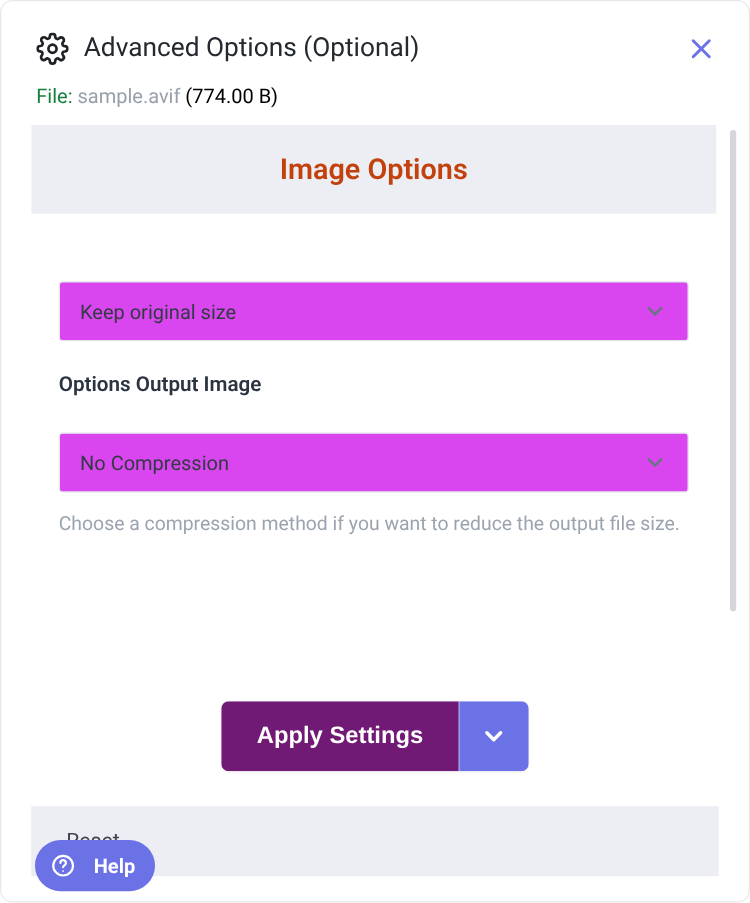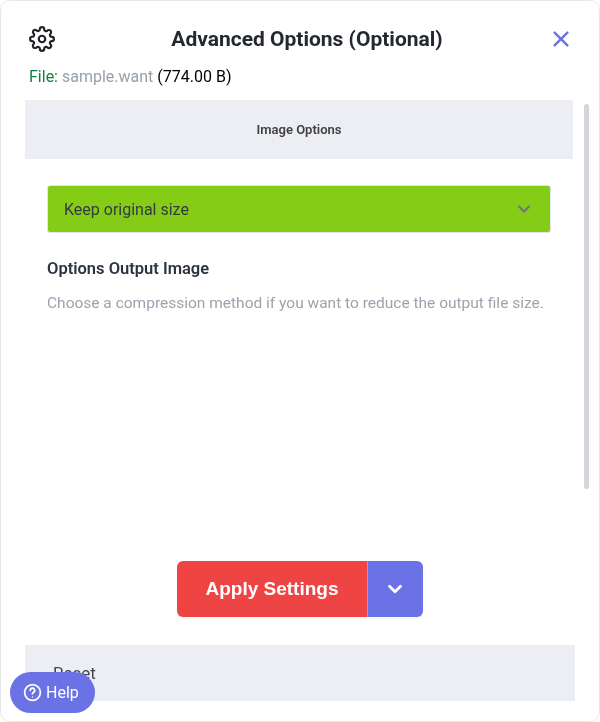--- a/index.html
+++ b/index.html
@@ -20,24 +20,23 @@
     align-items: center;
     padding: 24px 24px 14px 28px;
   }
   .header .gear {
     width: 26px; height: 26px;
     display: inline-flex; align-items: center; justify-content: center;
     margin-right: 12px;
   }
   .header .title {
     font-size: 21px;
-    font-weight: 700;
+    font-weight: 400;
     color: #24292f;
     flex: 1;
-    text-align: center;
   }
   .header .close {
     width: 28px; height: 28px;
     display: inline-flex; align-items: center; justify-content: center;
     cursor: pointer;
     color: #6b72e6;
   }
 
   .file-info {
     padding: 0 28px 14px 28px;
@@ -62,46 +61,47 @@
     width: 5px;
     height: 385px;
     background: #d4d6db;
     border-radius: 3px;
   }
 
   .section-header {
     background: #eceef3;
     text-align: center;
     padding: 22px 0;
-    font-size: 13px;
+    font-size: 23px;
     font-weight: 600;
-    color: #404040;
+    color: #c2410c;
   }
 
   .option-group {
     padding: 26px 22px 0 22px;
   }
   .option-label {
     font-size: 16.5px;
     font-weight: 600;
     color: #2b3440;
     margin-bottom: 14px;
   }
   .select {
     position: relative;
     border: 1px solid #e3e5ea;
     border-radius: 3px;
-    background: #84cc16;
+    background: #d946ef;
     height: 48px;
     display: flex;
     align-items: center;
     padding: 0 16px;
     font-size: 16px;
     color: #333a44;
     cursor: pointer;
+    margin-top: 28px;
   }
   .select .chevron {
     margin-left: auto;
     color: #6a7482;
   }
   .help-text {
     font-size: 15.5px;
     color: #9ba4ae;
     margin-top: 14px;
     line-height: 1.45;
@@ -113,21 +113,21 @@
     top: 560px;
     text-align: center;
   }
   .apply-group {
     display: inline-flex;
     border-radius: 6px;
     overflow: hidden;
     box-shadow: 0 1px 2px rgba(0,0,0,0.05);
   }
   .apply-btn {
-    background: #ef4444;
+    background: #701a75;
     color: #fff;
     font-size: 19px;
     font-weight: 700;
     height: 56px;
     padding: 0 28px;
     border: none;
     cursor: pointer;
   }
   .apply-caret {
     background: #6b72e6;
@@ -148,32 +148,32 @@
     height: 56px;
     display: flex;
     align-items: center;
     padding: 0 28px;
     font-size: 17px;
     color: #40474f;
   }
 
   .help-bubble {
     position: absolute;
-    left: 9px;
+    left: 27px;
     bottom: 8px;
     background: #6b72e6;
     color: #fff;
     border-radius: 22px;
     height: 41px;
     padding: 0 16px 0 12px;
     display: inline-flex;
     align-items: center;
-    gap: 3px;
+    gap: 14px;
     font-size: 16px;
-    font-weight: 400;
+    font-weight: 700;
     cursor: pointer;
   }
   .help-bubble .qmark {
     width: 21px; height: 21px;
     display: inline-flex; align-items: center; justify-content: center;
   }
 
   svg { display: block; }
 </style>
 </head>
@@ -190,41 +190,49 @@
   <span class="close">
     <svg width="22" height="22" viewBox="0 0 24 24" fill="none" stroke="currentColor" stroke-width="2.6" stroke-linecap="round">
       <line x1="5" y1="5" x2="19" y2="19"></line>
       <line x1="19" y1="5" x2="5" y2="19"></line>
     </svg>
   </span>
 </div>
 
 <div class="file-info">
   <span class="file-label">File:</span>
-  <span class="file-name">sample.want</span>
+  <span class="file-name">sample.avif</span>
   <span class="file-size">(774.00 B)</span>
 </div>
 
 <div class="scroll-area">
 
   <div class="section-header">Image Options</div>
 
   <div class="option-group">
     <div class="select">
       <span>Keep original size</span>
       <span class="chevron">
         <svg width="20" height="20" viewBox="0 0 24 24" fill="none" stroke="currentColor" stroke-width="2.5" stroke-linecap="round" stroke-linejoin="round">
           <polyline points="6 9 12 15 18 9"></polyline>
         </svg>
       </span>
     </div>
   </div>
 
   <div class="option-group">
     <div class="option-label">Options Output Image</div>
+    <div class="select">
+      <span>No Compression</span>
+      <span class="chevron">
+        <svg width="20" height="20" viewBox="0 0 24 24" fill="none" stroke="currentColor" stroke-width="2.5" stroke-linecap="round" stroke-linejoin="round">
+          <polyline points="6 9 12 15 18 9"></polyline>
+        </svg>
+      </span>
+    </div>
     <div class="help-text">Choose a compression method if you want to reduce the output file size.</div>
   </div>
 
   <div class="scroll-track"></div>
 </div>
 
 <div class="bottom-actions">
   <div class="apply-group">
     <button class="apply-btn">Apply Settings</button>
     <button class="apply-caret">

